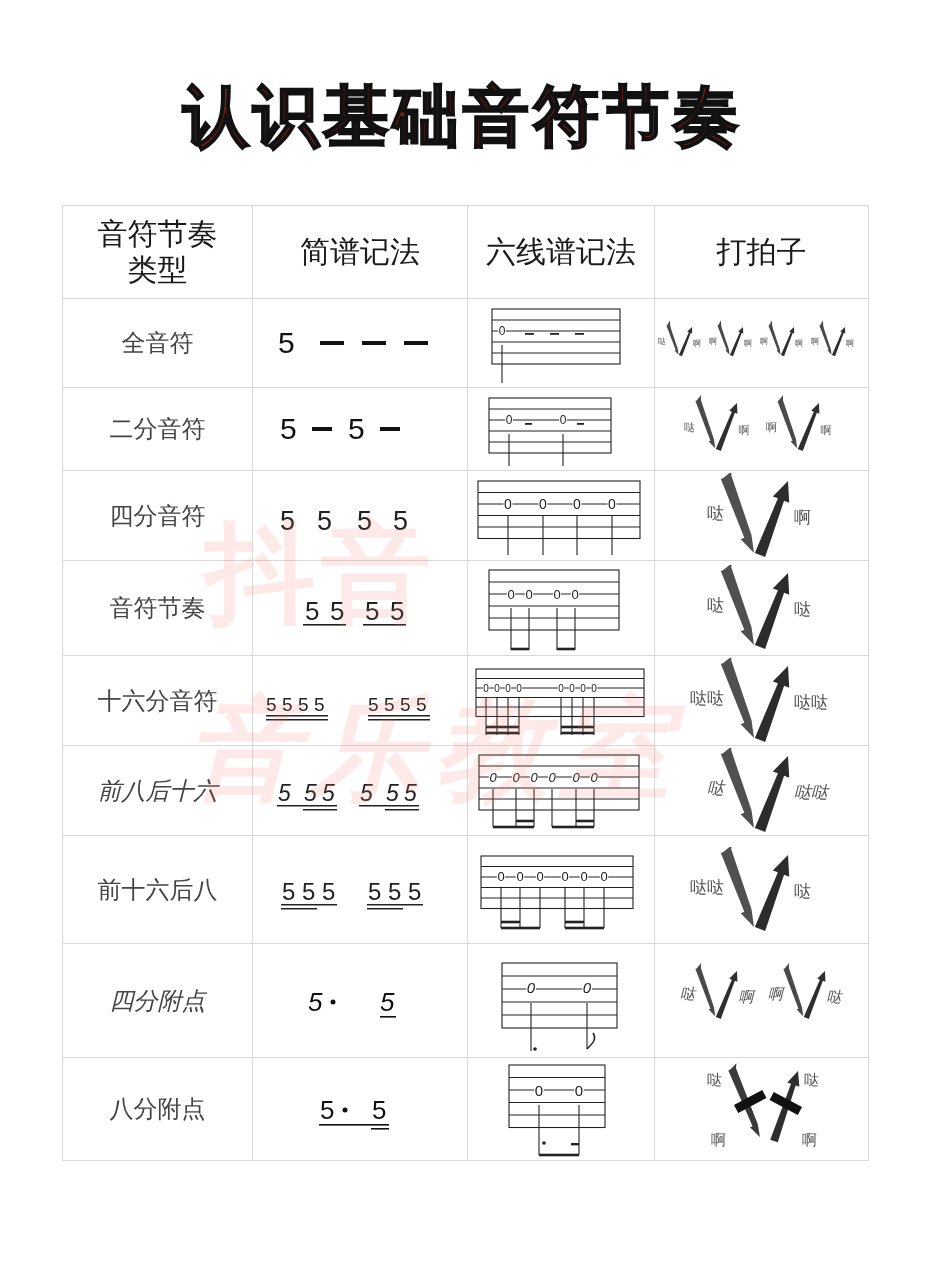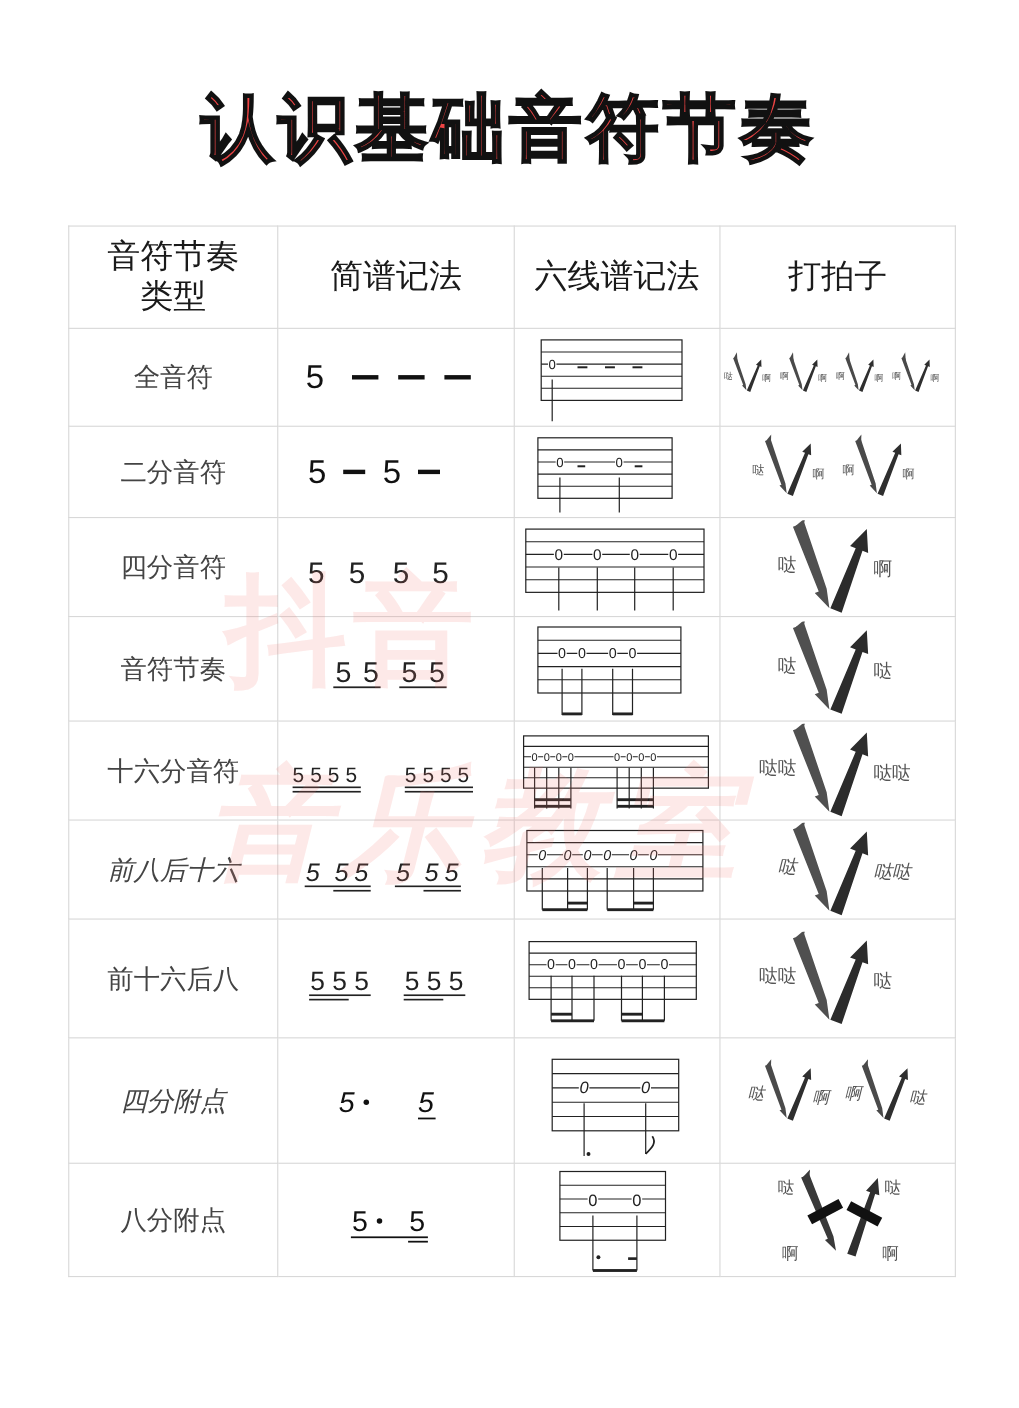--- a/index.html
+++ b/index.html
@@ -1,19 +1,19 @@
 <!DOCTYPE html>
 <html><head>
 <meta charset="utf-8">
 <style>
   html, body { margin: 0; padding: 0; background: #ffffff; }
   body { width: 926px; height: 1280px; position: relative; overflow: hidden;
          font-family: "DejaVu Sans", "Liberation Sans", sans-serif; color: #222; }
   .title { position: absolute; left: 0; top: 72px; width: 926px; text-align: center;
-           font-size: 66px; font-weight: 900; letter-spacing: 4px; color: #ef4444;
+           font-size: 66px; font-weight: 900; letter-spacing: 4px; color: #7f1d1d;
            -webkit-text-stroke: 2px #111; }
   .watermark { position: absolute; font-weight: 900; color: rgba(245, 120, 110, 0.16);
                pointer-events: none; z-index: 5; letter-spacing: 6px; }
   .wm1 { left: 205px; top: 500px; font-size: 110px; text-align: right; }
   .wm2 { left: 187px; top: 675px; font-size: 112px; letter-spacing: 12px; font-style: italic; }
   table.grid { position: absolute; left: 62px; top: 205px; border-collapse: collapse;
                table-layout: fixed; width: 768px; }
   table.grid td, table.grid th { border: 1.5px solid #d8d8d8; padding: 0; text-align: center;
                vertical-align: middle; }
   th.h { font-weight: normal; font-size: 30px; color: #1a1a1a; line-height: 36px; height: 92px; }

